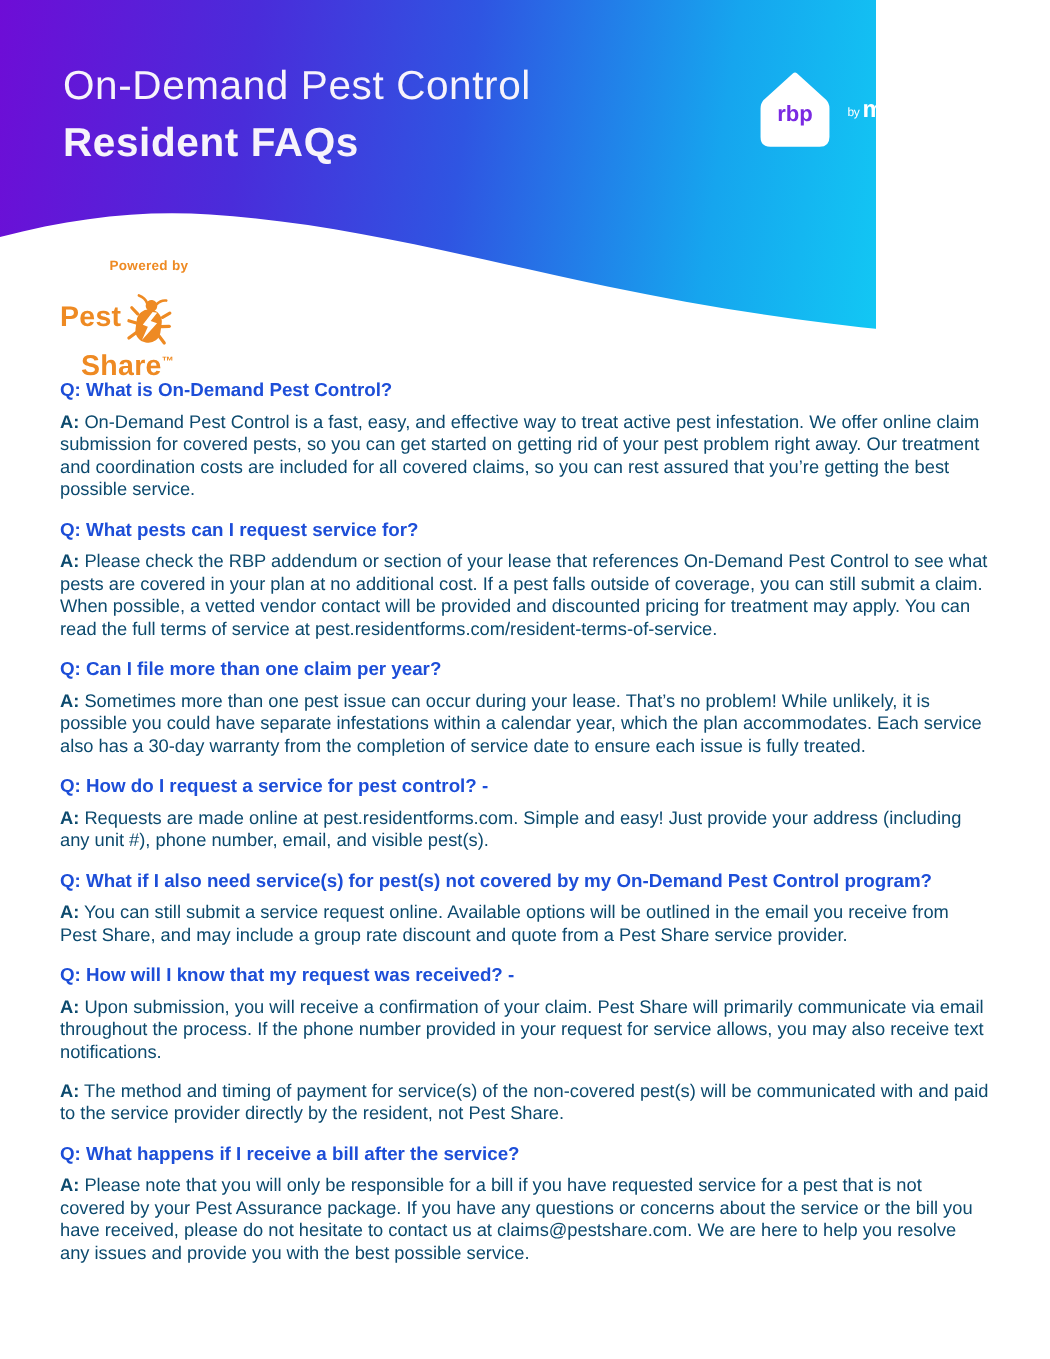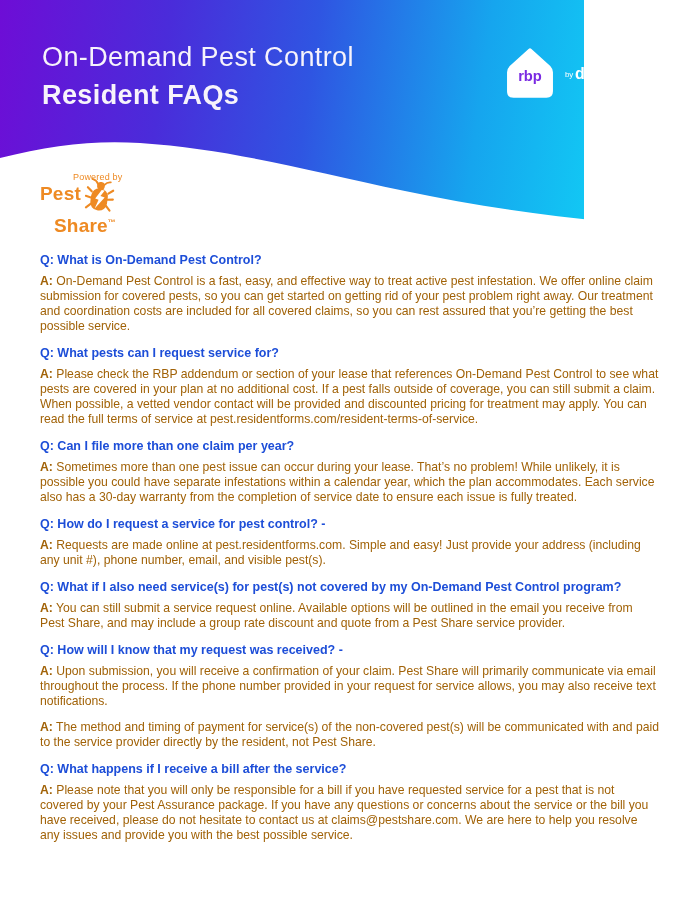--- a/index.html
+++ b/index.html
@@ -61,42 +61,42 @@
   .sn-by { font-size: 8px; font-weight: 400; margin-right: 2px; margin-top: 1px; }
   .sn-word { font-size: 16px; font-weight: 700; }
   .sn-row2 { font-size: 16px; font-weight: 700; line-height: 12px; align-self: flex-end; }
 
   
   .pestshare {
     position: absolute;
     left: 40px; top: 172px;
     color: #ee8a23;
   }
-  .ps-powered { font-size: 9px; font-weight: 400; letter-spacing: 0.2px; margin-left: 1px; padding-left: 32px; }
-  .ps-row1 { display: flex; align-items: flex-start; margin-top: 2px; }
+  .ps-powered { font-size: 9px; font-weight: 700; letter-spacing: 0.2px; margin-left: 1px; padding-left: 32px; }
+  .ps-row1 { display: flex; align-items: flex-start; margin-top: 20px; }
   .ps-pest { font-size: 19px; font-weight: 700; line-height: 19px; letter-spacing: 0.2px; }
   .bug { width: 30px; height: 36px; margin-left: 4px; margin-top: -6px; transform: rotate(8deg); }
   .ps-share { font-size: 19px; font-weight: 700; line-height: 17px; letter-spacing: 0.2px; margin-left: 14px; }
   .ps-tm { font-size: 8px; vertical-align: super; }
 
   
   .content {
     padding: 12px 40px 0 40px;
     max-width: 700px;
   }
   .faq-item { margin-bottom: 11px; }
   .faq-q {
     color: #1d4ed8;
     font-size: 12.5px;
     font-weight: 700;
     line-height: 16px;
     margin-bottom: 6px;
   }
   .faq-a {
-    color: #a16207;
+    color: #0c4a6e;
     font-size: 12.2px;
     font-weight: 400;
     line-height: 15px;
     max-width: 622px;
   }
   .faq-a b { font-weight: 700; }
   svg text { font-family: "Liberation Sans", "DejaVu Sans", sans-serif; }
 </style>
 </head>
 <body>
@@ -118,21 +118,21 @@
       </defs>
       <g transform="rotate(45 30 32)">
         <rect x="10" y="12" width="40" height="40" rx="9" fill="url(#diam)"></rect>
       </g>
       <path d="M30,5 L52,25 Q54,27 54,30 L54,52 Q54,57 49,57 L11,57 Q6,57 6,52 L6,30 Q6,27 8,25 Z" fill="#ffffff" stroke="#ffffff" stroke-width="5" stroke-linejoin="round"></path>
       <text x="30" y="40" text-anchor="middle" font-size="17" font-weight="bold" fill="#7a2ae2">rbp</text>
     </svg>
     <div class="sn-wordmark">
       <div class="sn-row1">
         <span class="sn-by">by</span>
-        <span class="sn-word">during</span>
+        <span class="sn-word">method</span>
       </div>
       <div class="sn-row2">nature</div>
     </div>
   </div>
 
   <svg class="wave" viewBox="0 0 700 105" preserveAspectRatio="none">
     <path d="M0,23 C50,10 95,5 140,8 C230,14 305,35 405,56 C505,77 610,90 700,92 L700,105 L0,105 Z" fill="#ffffff"></path>
   </svg>
 
   <div class="pestshare">

